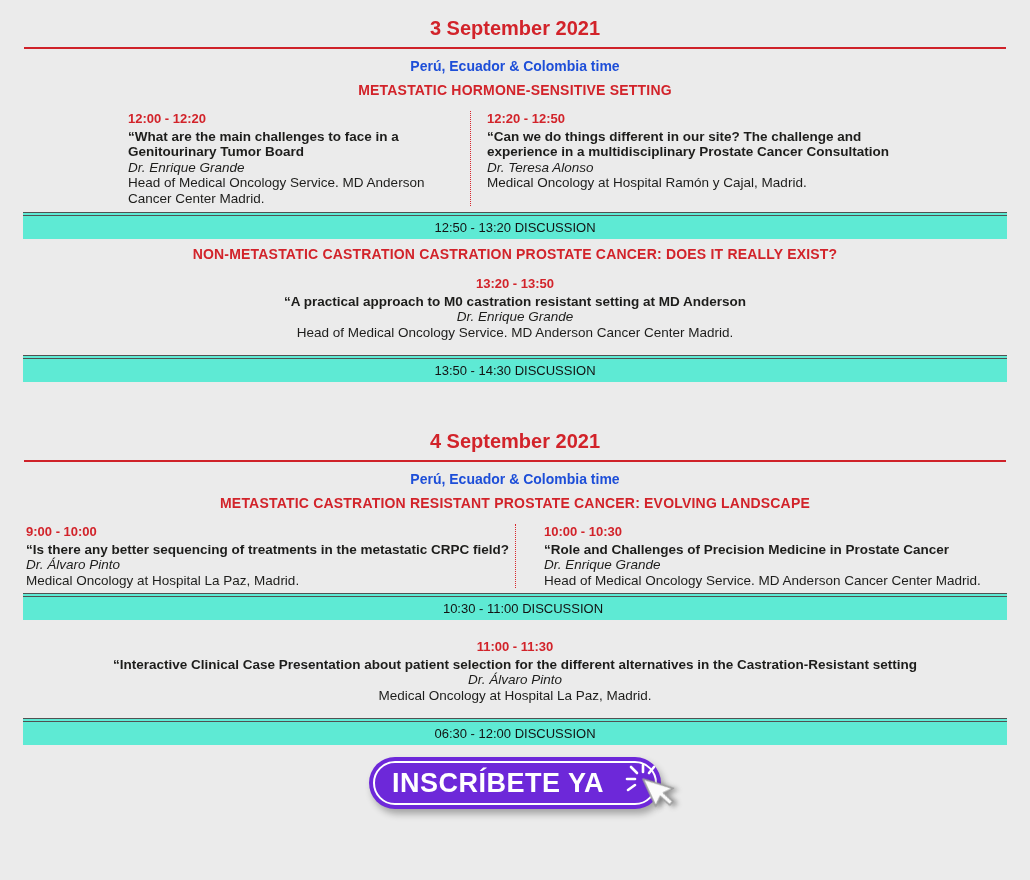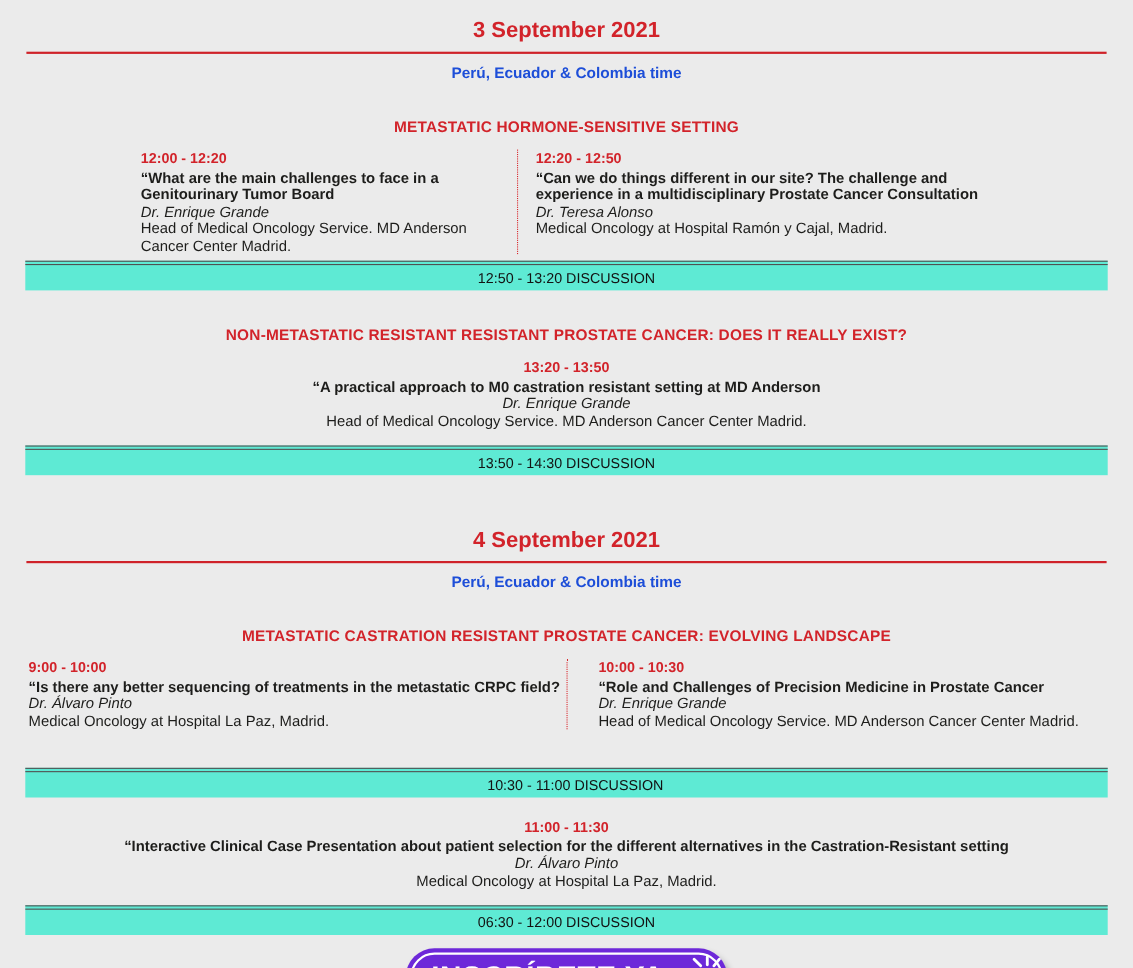--- a/index.html
+++ b/index.html
@@ -16,21 +16,21 @@
   }
   .date-rule{
     border:none;border-top:2px solid #cf2229;
     margin:7px 24px 0 24px;
   }
   .tz{
     margin-top:8px;font-size:14px;font-weight:bold;
     text-align:center;line-height:18px;color:#1d4ed8;
   }
   .track{
-    margin-top:31px;font-size:14px;font-weight:bold;color:#d2232a;
+    margin-top:6px;font-size:14px;font-weight:bold;color:#d2232a;
     text-align:center;line-height:18px;letter-spacing:.2px;
   }
   .row{display:flex;margin-top:12px;}
   .col{
     box-sizing:border-box;font-size:13.5px;line-height:15.5px;
     text-align:left;
   }
   .row-d1 .col-left{width:470px;padding:0 6px 0 128px;}
   .row-d1 .col-right{width:560px;padding:0 140px 0 16px;border-left:1px dotted #d9262c;}
   .row-d2 .col-left{width:515px;padding:0 10px 0 26px;}
@@ -42,21 +42,21 @@
   .single{
     margin-top:13px;font-size:13.5px;line-height:15.5px;
     text-align:center;padding:0 20px;
   }
   .single.mt19{margin-top:19px;}
   .disc{
     margin:0 23px;border-top:4px double #515151;background:#5eead4;
     height:23px;line-height:23px;text-align:center;
     font-size:13px;color:#131313;
   }
-  .mt6{margin-top:6px;} .mt15{margin-top:15px;} .mt17{margin-top:35px;padding-left:16px;}
+  .mt6{margin-top:6px;} .mt15{margin-top:15px;} .mt17{margin-top:5px;padding-left:16px;}
   .day2{margin-top:47px;}
   .register-wrap{margin-top:12px;display:flex;justify-content:center;}
   .register-btn{
     position:relative;width:292px;height:52px;
     background:#6d28d9;border:none;border-radius:27px;
     box-shadow:3px 5px 7px rgba(0,0,0,.30);
     cursor:pointer;font-family:"Liberation Sans", sans-serif;
   }
   .register-btn::before{
     content:"";position:absolute;top:4px;left:4px;right:4px;bottom:4px;
@@ -91,21 +91,21 @@
     <div class="col col-right">
       <div class="time">12:20 - 12:50</div>
       <div class="s-title">“Can we do things different in our site? The challenge and experience in a multidisciplinary Prostate Cancer Consultation</div>
       <div class="speaker">Dr. Teresa Alonso</div>
       <div class="affil">Medical Oncology at Hospital Ramón y Cajal, Madrid.</div>
     </div>
   </div>
 
   <div class="disc mt6">12:50 - 13:20 DISCUSSION</div>
 
-  <div class="track">NON-METASTATIC RESISTANT RESISTANT PROSTATE CANCER: DOES IT REALLY EXIST?</div>
+  <div class="track">NON-METASTATIC CASTRATION CASTRATION PROSTATE CANCER: DOES IT REALLY EXIST?</div>
 
   <div class="single">
     <div class="time">13:20 - 13:50</div>
     <div class="s-title">“A practical approach to M0 castration resistant setting at MD Anderson</div>
     <div class="speaker">Dr. Enrique Grande</div>
     <div class="affil">Head of Medical Oncology Service. MD Anderson Cancer Center Madrid.</div>
   </div>
 
   <div class="disc mt15">13:50 - 14:30 DISCUSSION</div>
 </section>

